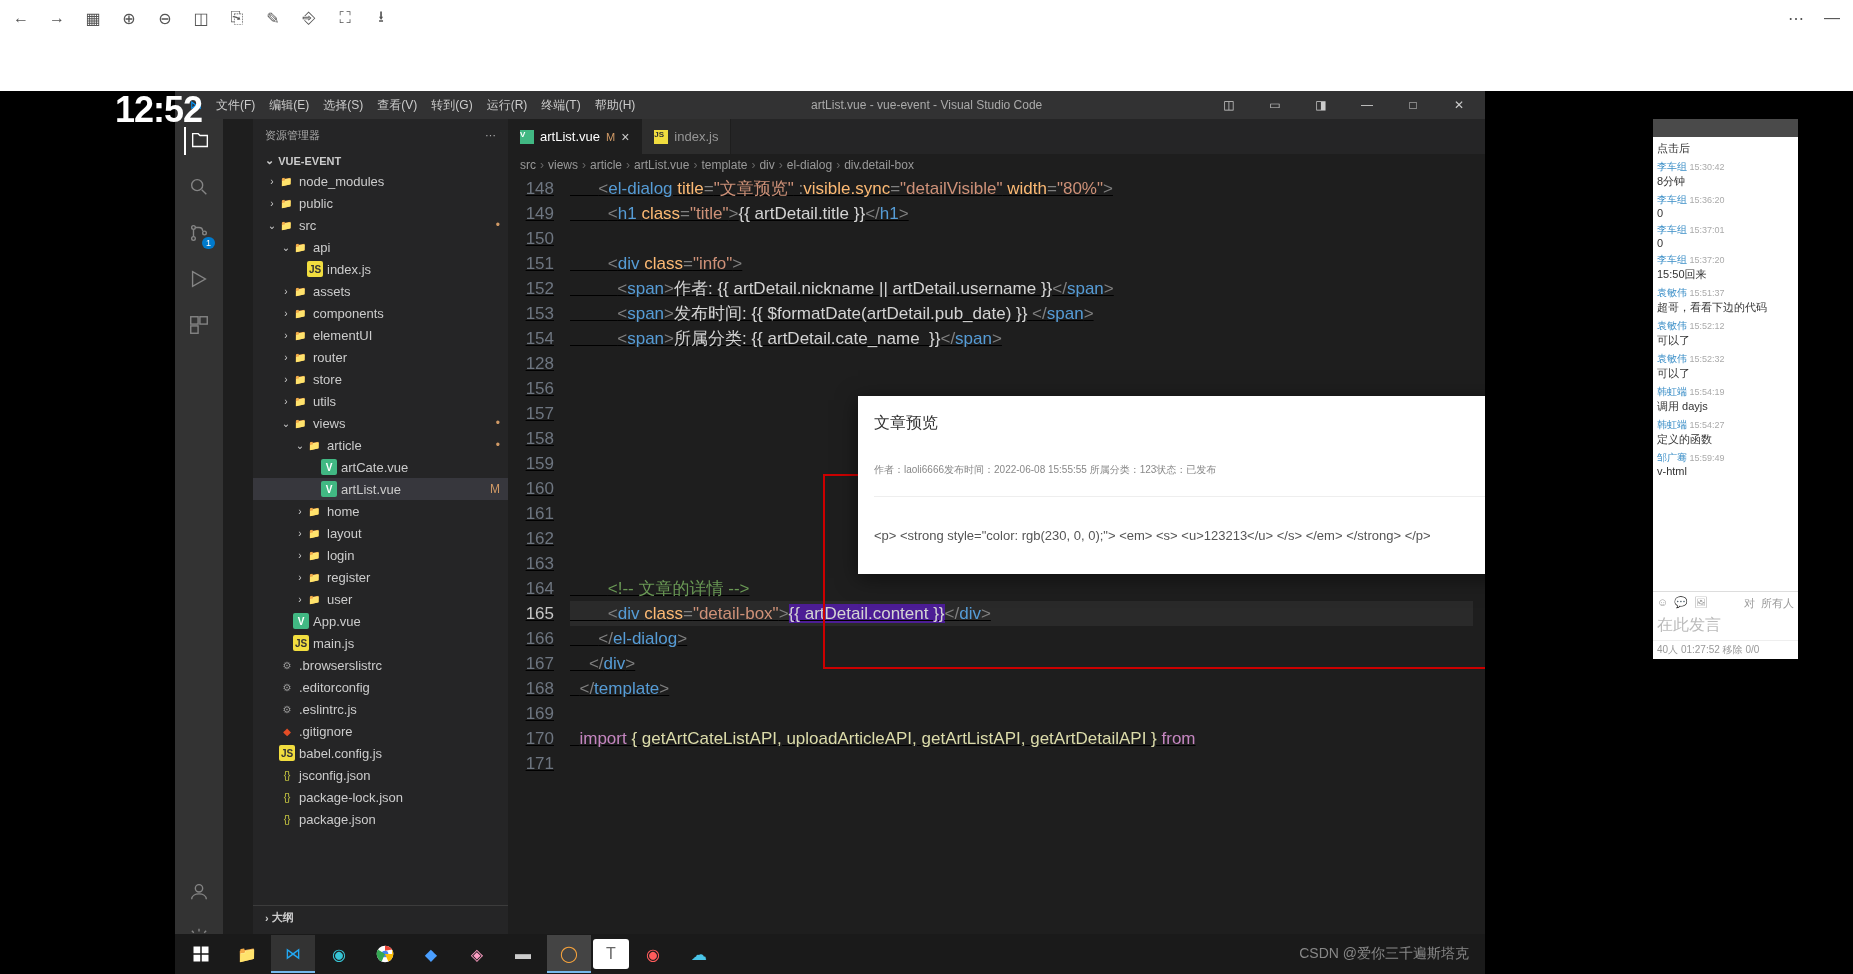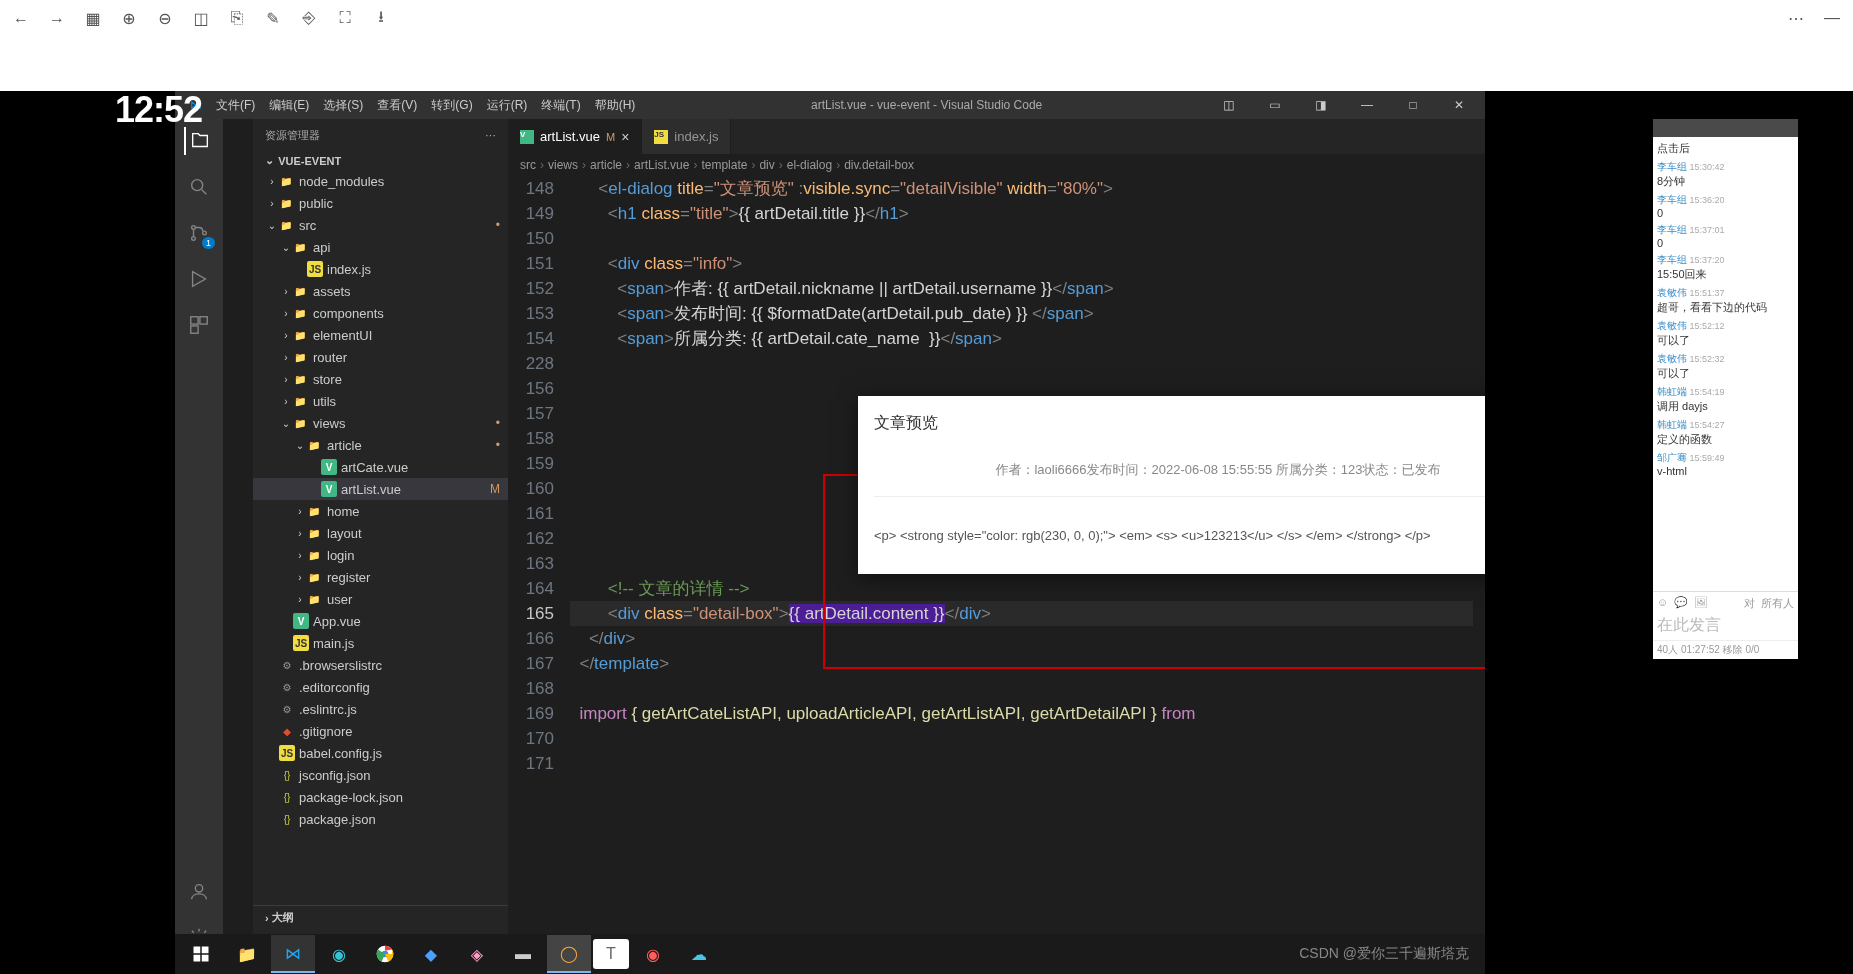--- a/index.html
+++ b/index.html
@@ -69,21 +69,21 @@
 .tab { display: flex; align-items: center; padding: 0 12px; background: #2d2d2d; color: #969696; font-size: 13px; border-right: 1px solid #1e1e1e; cursor: pointer; gap: 6px; }
 .tab.active { background: #1e1e1e; color: #fff; }
 .tab .close { font-size: 14px; color: #ccc; }
 .tab .modified { color: #d19a66; font-size: 11px; }
 
 
 .breadcrumb { height: 22px; display: flex; align-items: center; padding: 0 12px; font-size: 12px; color: #999; background: #1e1e1e; gap: 4px; }
 .breadcrumb .sep { color: #666; }
 
 
-.code-editor { flex: 1; display: flex; font-family: "Consolas", "Courier New", monospace; font-size: 17px; line-height: 25px; position: relative; overflow: hidden; }
+.code-editor { flex: 1; display: flex; font-family: "Consolas", "Courier New", monospace; font-size: 17px; line-height: 25px; position: relative; overflow: hidden; text-decoration: underline; }
 .gutter { width: 62px; text-align: right; padding-right: 16px; color: #6e7681; background: #1e1e1e; }
 .gutter .line-num { height: 25px; }
 .gutter .line-num.active { color: #c6c6c6; }
 .code-lines { flex: 1; padding-right: 12px; }
 .code-line { height: 25px; white-space: pre; color: #d4d4d4; }
 .code-line.active-line { background: #2a2a2a; }
 .tok-tag { color: #569cd6; }
 .tok-attr { color: #fdba74; }
 .tok-str { color: #ce9178; }
 .tok-punct { color: #808080; }
@@ -93,21 +93,21 @@
 .tok-kw { color: #c586c0; }
 .tok-func { color: #dcdcaa; }
 .tok-selected { background: #4c1d95; }
 
 
 .preview-dialog { position: absolute; left: 350px; top: 220px; width: 720px; background: #fff; box-shadow: 0 4px 20px rgba(0,0,0,0.5); z-index: 20; }
 .dialog-title { padding: 14px 16px 8px; font-size: 16px; color: #333; }
 .red-box { position: absolute; left: 315px; top: 298px; width: 770px; height: 195px; border: 2px solid #c00; z-index: 19; pointer-events: none; }
 .dialog-body { padding: 8px 16px 16px; }
 .dialog-h1 { font-size: 15px; font-weight: 700; padding: 10px 0 4px; color: #333; }
-.dialog-meta { font-size: 13px; color: #888; padding: 6px 0 14px; border-bottom: 1px solid #eee; text-align: center; }
+.dialog-meta { font-size: 10px; color: #888; padding: 6px 0 14px; border-bottom: 1px solid #eee; }
 .dialog-content { padding: 26px 0 10px; font-size: 13px; color: #555; }
 
 
 .statusbar { height: 22px; background: #007acc; display: flex; align-items: center; color: #fff; font-size: 12px; padding: 0 8px; gap: 12px; }
 .statusbar .sb-item { cursor: pointer; }
 .statusbar .sb-spacer { flex: 1; }
 
 
 .chat-panel { position: absolute; right: 55px; top: 28px; width: 145px; height: 540px; background: #fff; box-shadow: 0 2px 8px rgba(0,0,0,0.3); font-size: 11px; color: #666; display: flex; flex-direction: column; }
 .chat-header { height: 18px; background: #4a4a4a; }
@@ -452,21 +452,21 @@
           </div>
         <div class="code-editor">
           <div class="gutter" id="gutter-slot">
               <div class="line-num">148</div>
               <div class="line-num">149</div>
               <div class="line-num">150</div>
               <div class="line-num">151</div>
               <div class="line-num">152</div>
               <div class="line-num">153</div>
               <div class="line-num">154</div>
-              <div class="line-num">228</div>
+              <div class="line-num">128</div>
               <div class="line-num">156</div>
               <div class="line-num">157</div>
               <div class="line-num">158</div>
               <div class="line-num">159</div>
               <div class="line-num">160</div>
               <div class="line-num">161</div>
               <div class="line-num">162</div>
               <div class="line-num">163</div>
               <div class="line-num">164</div>
               <div class="line-num active">165</div>
@@ -489,20 +489,21 @@
               <div class="code-line"><span class="tok-text"></span></div>
               <div class="code-line"><span class="tok-text"></span></div>
               <div class="code-line"><span class="tok-text"></span></div>
               <div class="code-line"><span class="tok-text"></span></div>
               <div class="code-line"><span class="tok-text"></span></div>
               <div class="code-line"><span class="tok-text"></span></div>
               <div class="code-line"><span class="tok-text"></span></div>
               <div class="code-line"><span class="tok-text"></span></div>
               <div class="code-line"><span class="tok-text">        </span><span class="tok-comment">&lt;!-- 文章的详情 --&gt;</span></div>
               <div class="code-line active-line"><span class="tok-text">        </span><span class="tok-punct">&lt;</span><span class="tok-tag">div </span><span class="tok-attr">class</span><span class="tok-punct">=</span><span class="tok-str">"detail-box"</span><span class="tok-punct">&gt;</span><span class="tok-selected">{{ artDetail.content }}</span><span class="tok-punct">&lt;/</span><span class="tok-tag">div</span><span class="tok-punct">&gt;</span></div>
+              <div class="code-line"><span class="tok-text">      </span><span class="tok-punct">&lt;/</span><span class="tok-tag">el-dialog</span><span class="tok-punct">&gt;</span></div>
               <div class="code-line"><span class="tok-text">    </span><span class="tok-punct">&lt;/</span><span class="tok-tag">div</span><span class="tok-punct">&gt;</span></div>
               <div class="code-line"><span class="tok-text">  </span><span class="tok-punct">&lt;/</span><span class="tok-tag">template</span><span class="tok-punct">&gt;</span></div>
               <div class="code-line"><span class="tok-text"></span></div>
               <div class="code-line"><span class="tok-text">  </span><span class="tok-kw">import </span><span class="tok-func">{ getArtCateListAPI, uploadArticleAPI, getArtListAPI, getArtDetailAPI } </span><span class="tok-kw">from</span></div>
             </div>
 
           <div class="red-box"></div>
 
           <div class="preview-dialog">
             <div class="dialog-title">文章预览</div>

